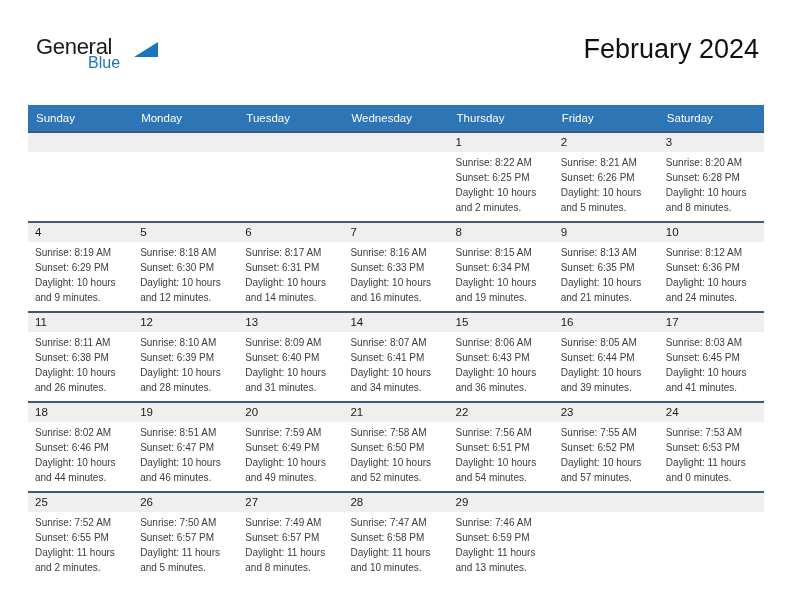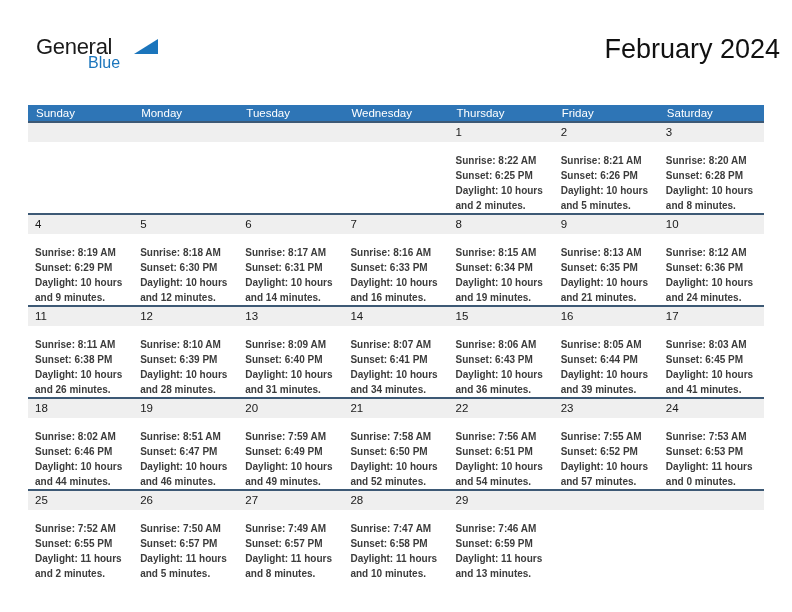--- a/index.html
+++ b/index.html
@@ -10,42 +10,42 @@
     --text-dark:#1A1A1A;
     --detail-text:#3C3C3C;
   }
   *{margin:0;padding:0;box-sizing:border-box;}
   html,body{background:#fff;}
   body{font-family:"Liberation Sans", sans-serif;}
   .page{position:relative;width:792px;height:612px;background:#fff;overflow:hidden;}
 
   
   .logo{position:absolute;left:36px;top:36px;}
-  .logo-top{display:flex;align-items:center;gap:20px;}
+  .logo-top{display:flex;align-items:flex-end;gap:20px;}
   .logo-general{font-size:22px;color:var(--text-dark);letter-spacing:-0.3px;line-height:1;}
   .logo-triangle{display:inline-block;width:0;height:0;
     border-bottom:15px solid var(--logo-blue);
     border-left:24px solid transparent;margin-left:2px;margin-bottom:1px;}
   .logo-blue-word{font-size:16px;color:var(--logo-blue);line-height:1;margin-top:-3px;padding-left:52px;}
 
   
-  .titles{position:absolute;right:12px;top:34px;text-align:left;}
+  .titles{position:absolute;right:33px;top:34px;text-align:left;}
   .month-title{font-size:27px;color:#111;line-height:1.15;}
   .location{font-size:14.5px;color:#111;margin-top:7px;}
 
   
   table.cal{position:absolute;left:28px;top:105px;width:736px;
     border-collapse:collapse;table-layout:fixed;}
   table.cal thead th{background:var(--header-blue);color:#fff;font-weight:400;
-    font-size:11.5px;text-align:left;height:17px;padding:0 0 0 8px;vertical-align:middle;}
+    font-size:11.5px;text-align:left;height:27px;padding:0 0 0 8px;vertical-align:middle;}
   table.cal tbody tr{height:90px;}
   table.cal tbody td{vertical-align:top;border-top:2px solid var(--sep-blue);padding:0;}
   .num-band{background:var(--band-gray);height:19px;padding:2px 0 0 7px;
     font-size:11.5px;color:var(--text-dark);line-height:1.3;}
-  .details{padding:11px 4px 0 7px;font-size:10px;line-height:15px;color:var(--detail-text);font-weight:bold;}
+  .details{padding:3px 4px 0 7px;font-size:10px;line-height:15px;color:var(--detail-text);}
 </style>
 </head>
 <body>
 
 <div class="page">
 
   <div class="logo">
     <div class="logo-top">
       <span class="logo-general">General</span>
       <span class="logo-triangle"></span>

